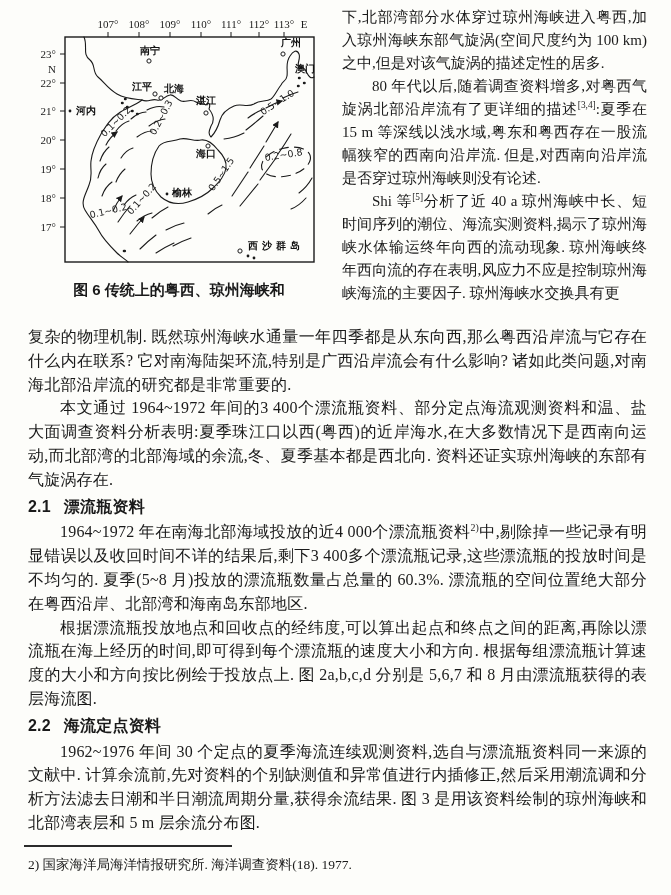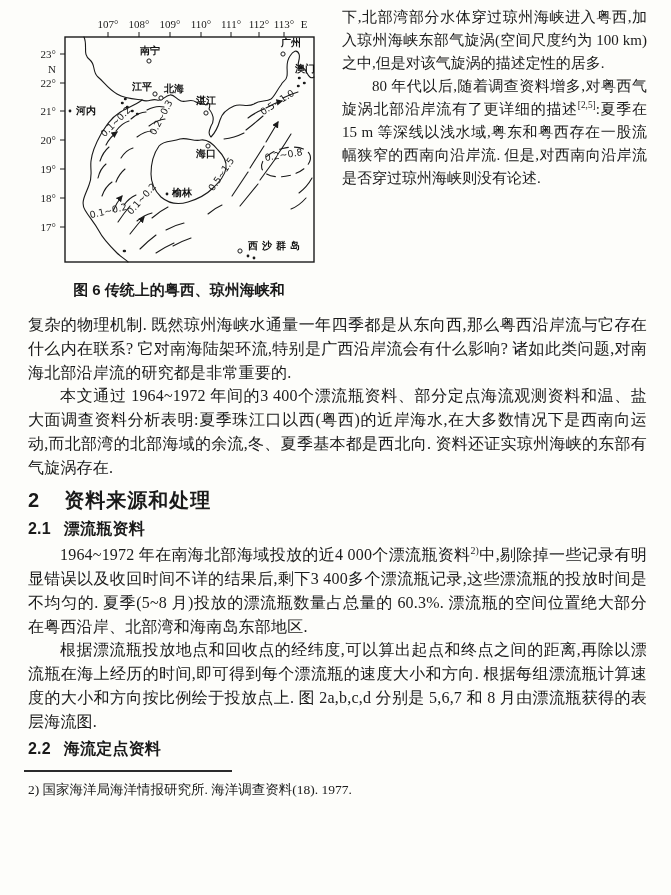--- a/index.html
+++ b/index.html
@@ -13,21 +13,21 @@
   .fig{width:322px;flex:0 0 322px;margin:0;}
   .fig svg{display:block;}
   figcaption{
     margin-top:4px;text-align:center;
     font-family:"Liberation Sans","DejaVu Sans",sans-serif;
     font-weight:700;font-size:15px;line-height:23px;
   }
   .rcol{flex:1;margin-left:2px;font-size:15px;line-height:23px;text-align:justify;}
   .rcol p{margin:0;}
   p.ind{text-indent:2em;}
-  .main{margin-top:12px;font-size:16px;line-height:23.8px;text-align:justify;letter-spacing:0.2px;}
+  .main{margin-top:20px;font-size:16px;line-height:23.8px;text-align:justify;letter-spacing:0.2px;}
   .main p{margin:0;}
   sup{font-size:0.62em;line-height:0;}
   h2.sec{
     font-family:"Liberation Sans","DejaVu Sans",sans-serif;
     font-size:20px;font-weight:700;margin:9px 0 5px;letter-spacing:1px;
   }
   h2.sec .num{margin-right:24px;}
   h3.sub{
     font-family:"Liberation Sans","DejaVu Sans",sans-serif;
     font-size:16px;font-weight:700;margin:3px 0 2px;
@@ -171,42 +171,41 @@
             <text x="91" y="208" text-anchor="middle" class="cu" transform="rotate(-13 91 208)">0.1~0.2</text>
           </g>
       </svg>
       <figcaption>
         <div>图 6  传统上的粤西、琼州海峡和</div>
       </figcaption>
     </figure>
 
     <div class="rcol">
       <p><span>下,北部湾部分水体穿过琼州海峡进入粤西,加入琼州海峡东部气旋涡(空间尺度约为 100 km)之中,但是对该气旋涡的描述定性的居多.</span></p>
-      <p class="ind"><span>80 年代以后,随着调查资料增多,对粤西气旋涡北部沿岸流有了更详细的描述</span><sup>[2,5]</sup><span>:夏季在 15 m 等深线以浅水域,粤东和粤西存在一股流幅狭窄的西南向沿岸流. 但是,对西南向沿岸流是否穿过琼州海峡则没有论述.</span></p>
+      <p class="ind"><span>80 年代以后,随着调查资料增多,对粤西气旋涡北部沿岸流有了更详细的描述</span><sup>[3,4]</sup><span>:夏季在 15 m 等深线以浅水域,粤东和粤西存在一股流幅狭窄的西南向沿岸流. 但是,对西南向沿岸流是否穿过琼州海峡则没有论述.</span></p>
+      <p class="ind"><span>Shi 等</span><sup>[5]</sup><span>分析了近 40 a 琼州海峡中长、短时间序列的潮位、海流实测资料,揭示了琼州海峡水体输运终年向西的流动现象. 琼州海峡终年西向流的存在表明,风应力不应是控制琼州海峡海流的主要因子. 琼州海峡水交换具有更</span></p>
     </div>
 
   </div>
 
   <div class="main">
     <p><span>复杂的物理机制. 既然琼州海峡水通量一年四季都是从东向西,那么粤西沿岸流与它存在什么内在联系? 它对南海陆架环流,特别是广西沿岸流会有什么影响? 诸如此类问题,对南海北部沿岸流的研究都是非常重要的.</span></p>
     <p class="ind"><span>本文通过 1964~1972 年间的3 400个漂流瓶资料、部分定点海流观测资料和温、盐大面调查资料分析表明:夏季珠江口以西(粤西)的近岸海水,在大多数情况下是西南向运动,而北部湾的北部海域的余流,冬、夏季基本都是西北向. 资料还证实琼州海峡的东部有气旋涡存在.</span></p>
 
-    <h2 class="sec">
-      <span class="num">2</span><span>资料来源和处理</span>
-    </h2>
 
     <h3 class="sub">
       <span class="num">2.1</span><span>漂流瓶资料</span>
     </h3>
     <p class="ind"><span>1964~1972 年在南海北部海域投放的近4 000个漂流瓶资料</span><sup>2)</sup><span>中,剔除掉一些记录有明显错误以及收回时间不详的结果后,剩下3 400多个漂流瓶记录,这些漂流瓶的投放时间是不均匀的. 夏季(5~8 月)投放的漂流瓶数量占总量的 60.3%. 漂流瓶的空间位置绝大部分在粤西沿岸、北部湾和海南岛东部地区.</span></p>
     <p class="ind"><span>根据漂流瓶投放地点和回收点的经纬度,可以算出起点和终点之间的距离,再除以漂流瓶在海上经历的时间,即可得到每个漂流瓶的速度大小和方向. 根据每组漂流瓶计算速度的大小和方向按比例绘于投放点上. 图 2a,b,c,d 分别是 5,6,7 和 8 月由漂流瓶获得的表层海流图.</span></p>
 
     <h3 class="sub">
       <span class="num">2.2</span><span>海流定点资料</span>
     </h3>
+    <p class="ind"><span>1962~1976 年间 30 个定点的夏季海流连续观测资料,选自与漂流瓶资料同一来源的文献中. 计算余流前,先对资料的个别缺测值和异常值进行内插修正,然后采用潮流调和分析方法滤去日潮和半日潮流周期分量,获得余流结果. 图 3 是用该资料绘制的琼州海峡和北部湾表层和 5 m 层余流分布图.</span></p>
   </div>
 
   <div class="footnote">
     <hr class="fn-rule">
     <p class="fn-text">2) 国家海洋局海洋情报研究所. 海洋调查资料(18). 1977.</p>
   </div>
 
 </div>
 
 </body></html>

